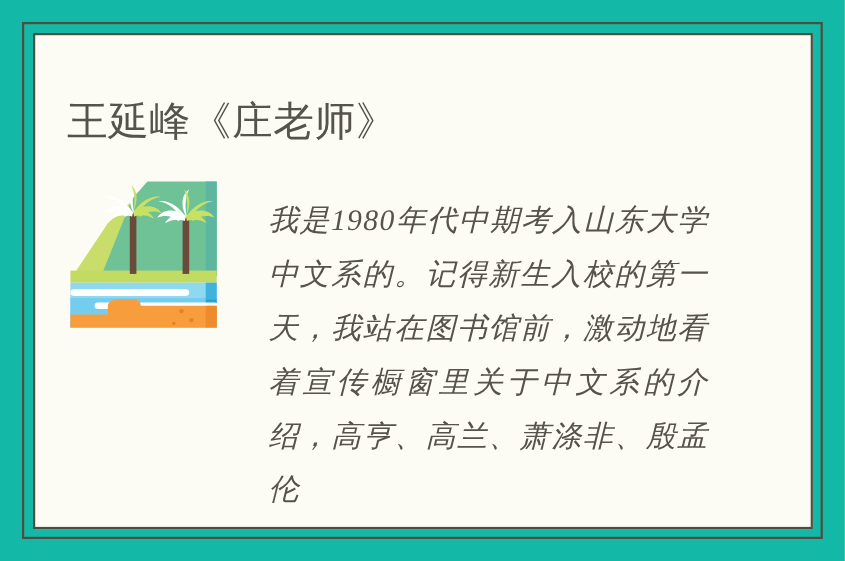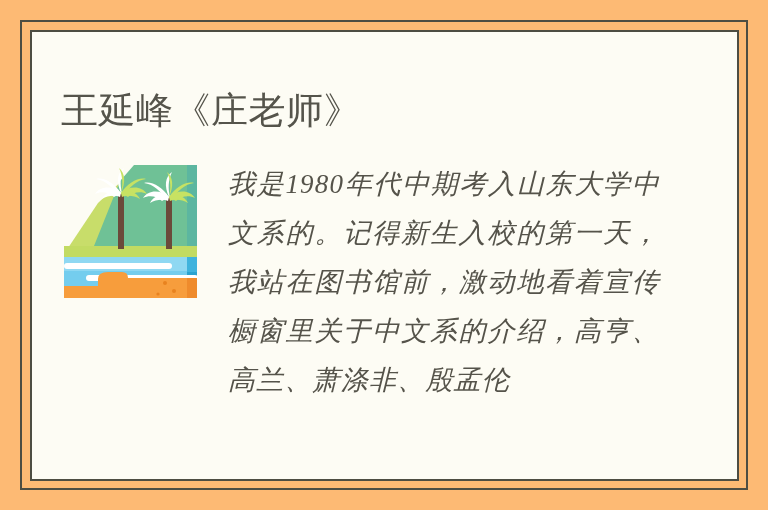--- a/index.html
+++ b/index.html
@@ -12,21 +12,21 @@
     height: 510px;
     background: #fbfaee;
     font-family: "Liberation Sans", "DejaVu Sans", sans-serif;
     overflow: hidden;
   }
 
   #page {
     position: relative;
     width: 768px;
     height: 510px;
-    background: #fdba74;
+    background: #14b8a6;
   }
 
   
   .frame-outer {
     position: absolute;
     left: 20px;
     top: 20px;
     width: 728px;
     height: 470px;
     border: 2px solid #4d4d42;
@@ -67,21 +67,21 @@
     width: 432px;
   }
   .article-text {
     font-family: "Liberation Serif", "DejaVu Serif", serif;
     font-size: 27px;
     line-height: 49px;
     color: #55534a;
     text-align: justify;
     text-justify: inter-character;
     letter-spacing: 1.2px;
-    margin: 0;
+    margin: 16px;
     font-style: italic;
   }
 
   
   .illustration {
     position: absolute;
     left: 62px;
     top: 147px;
     width: 146px;
     height: 151px;

